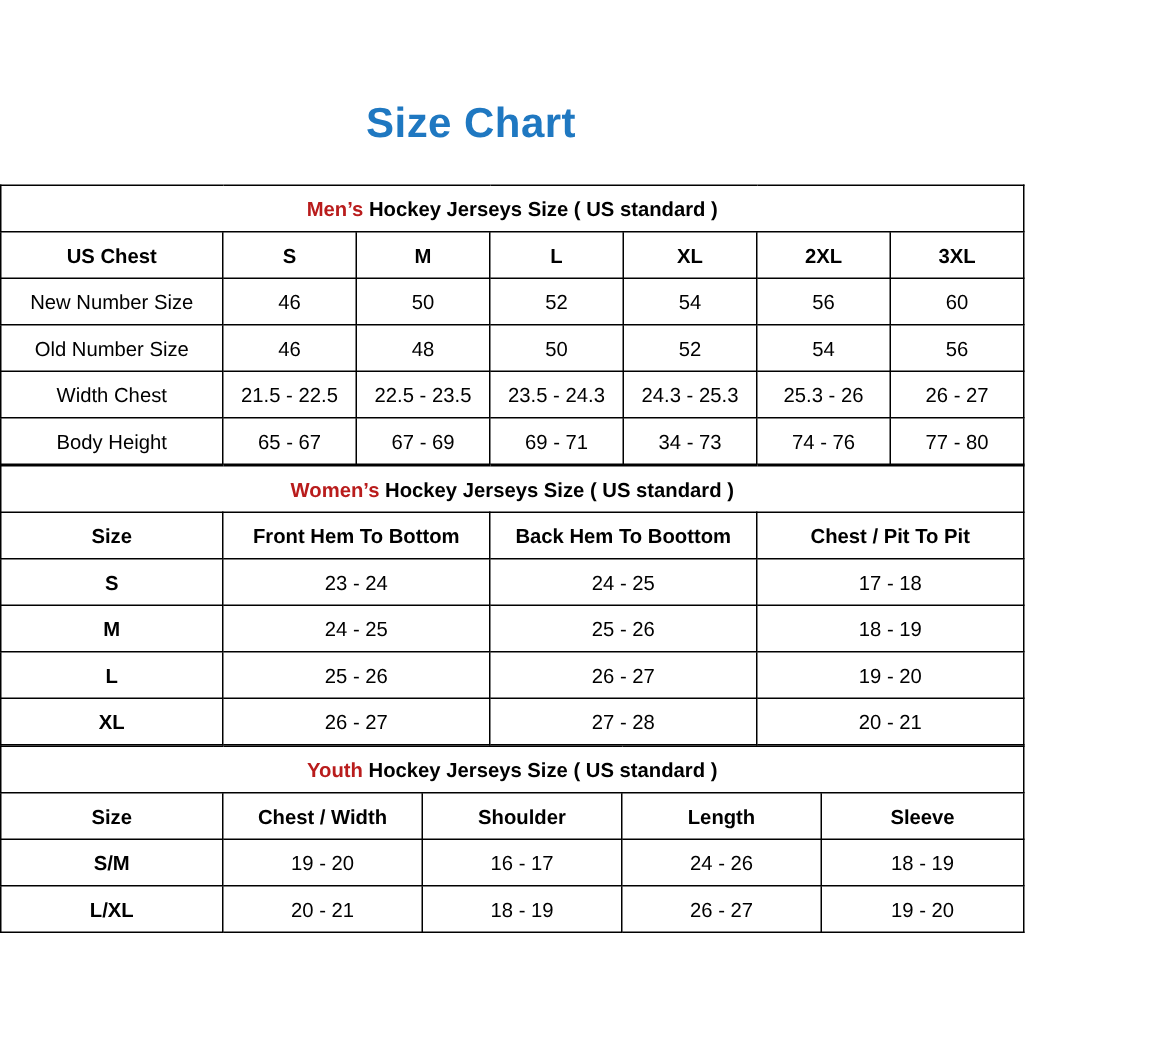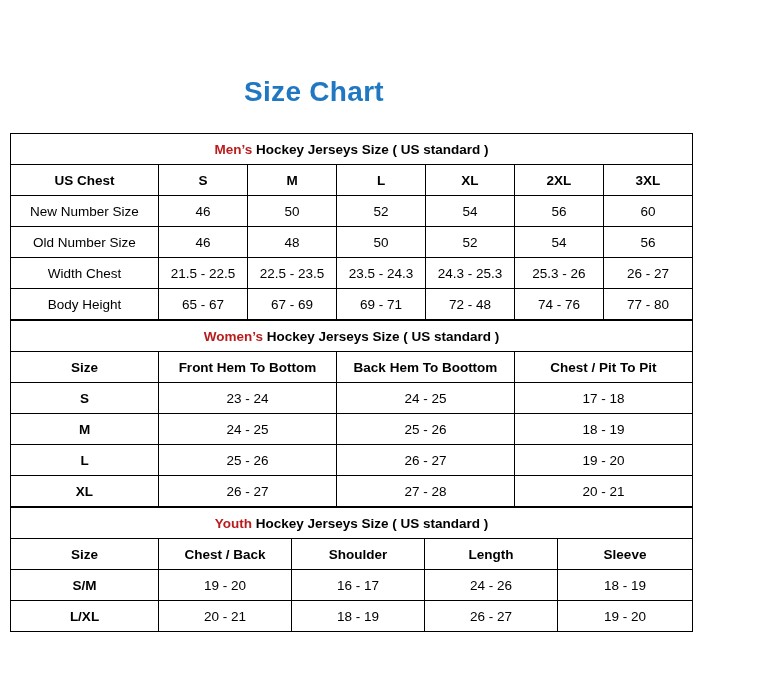--- a/index.html
+++ b/index.html
@@ -11,21 +11,21 @@
     width: 776px;
     height: 692px;
     font-family: "Liberation Sans", sans-serif;
     color: #000000;
     position: relative;
   }
   .page {
     width: 628px;
     height: 692px;
     box-sizing: border-box;
-    padding: 10px;
+    padding: 0;
   }
   .title {
     text-align: center;
     color: #1f78c1;
     font-size: 28px;
     font-weight: bold;
     margin: 0;
     padding-top: 66px;
     letter-spacing: 0.3px;
   }
@@ -124,21 +124,21 @@
           <td>23.5 - 24.3</td>
           <td>24.3 - 25.3</td>
           <td>25.3 - 26</td>
           <td>26 - 27</td>
         </tr>
         <tr>
           <td class="row-head">Body Height</td>
           <td>65 - 67</td>
           <td>67 - 69</td>
           <td>69 - 71</td>
-          <td>72 - 48</td>
+          <td>34 - 73</td>
           <td>74 - 76</td>
           <td>77 - 80</td>
         </tr>
       </tbody>
     </table>
 
     <table class="size-table">
       <colgroup>
         <col style="width:148px">
         <col style="width:178px">
@@ -189,21 +189,21 @@
         <col style="width:133px">
         <col style="width:133px">
         <col style="width:135px">
       </colgroup>
       <tbody>
         <tr>
           <td class="section-head" colspan="5"><span class="hl">Youth</span><span> Hockey Jerseys Size ( US standard )</span></td>
         </tr>
         <tr>
           <td class="col-head">Size</td>
-          <td class="col-head">Chest / Back</td>
+          <td class="col-head">Chest / Width</td>
           <td class="col-head">Shoulder</td>
           <td class="col-head">Length</td>
           <td class="col-head">Sleeve</td>
         </tr>
         <tr>
           <td class="row-head-bold">S/M</td>
           <td>19 - 20</td>
           <td>16 - 17</td>
           <td>24 - 26</td>
           <td>18 - 19</td>

